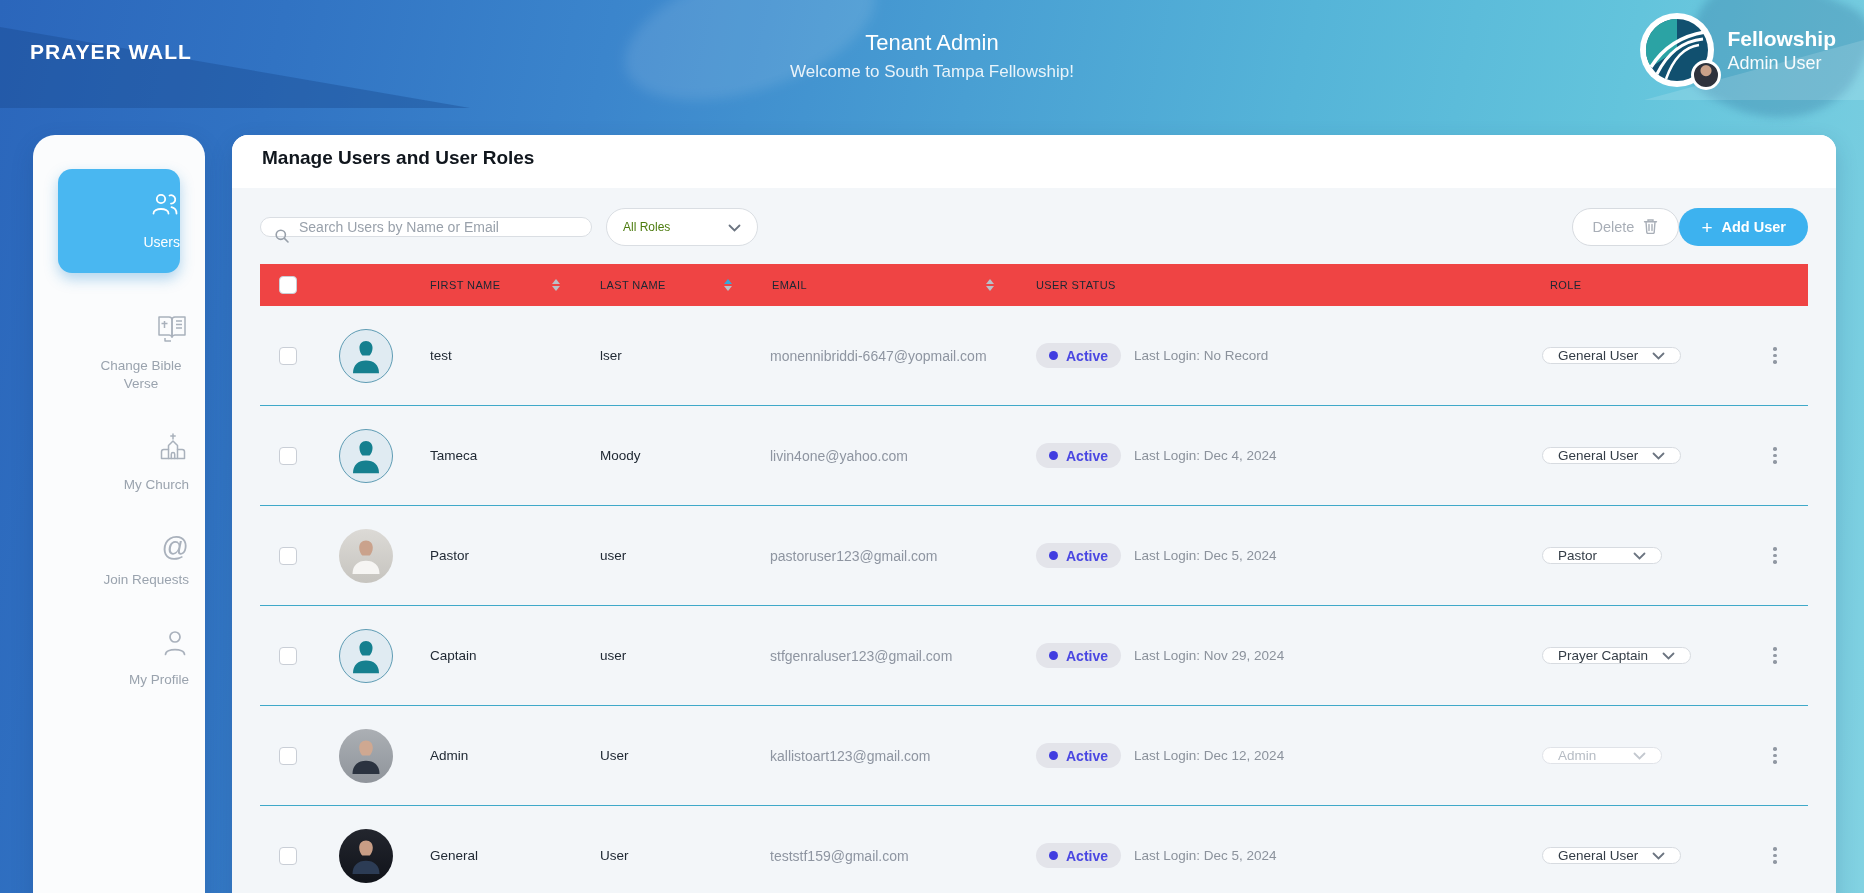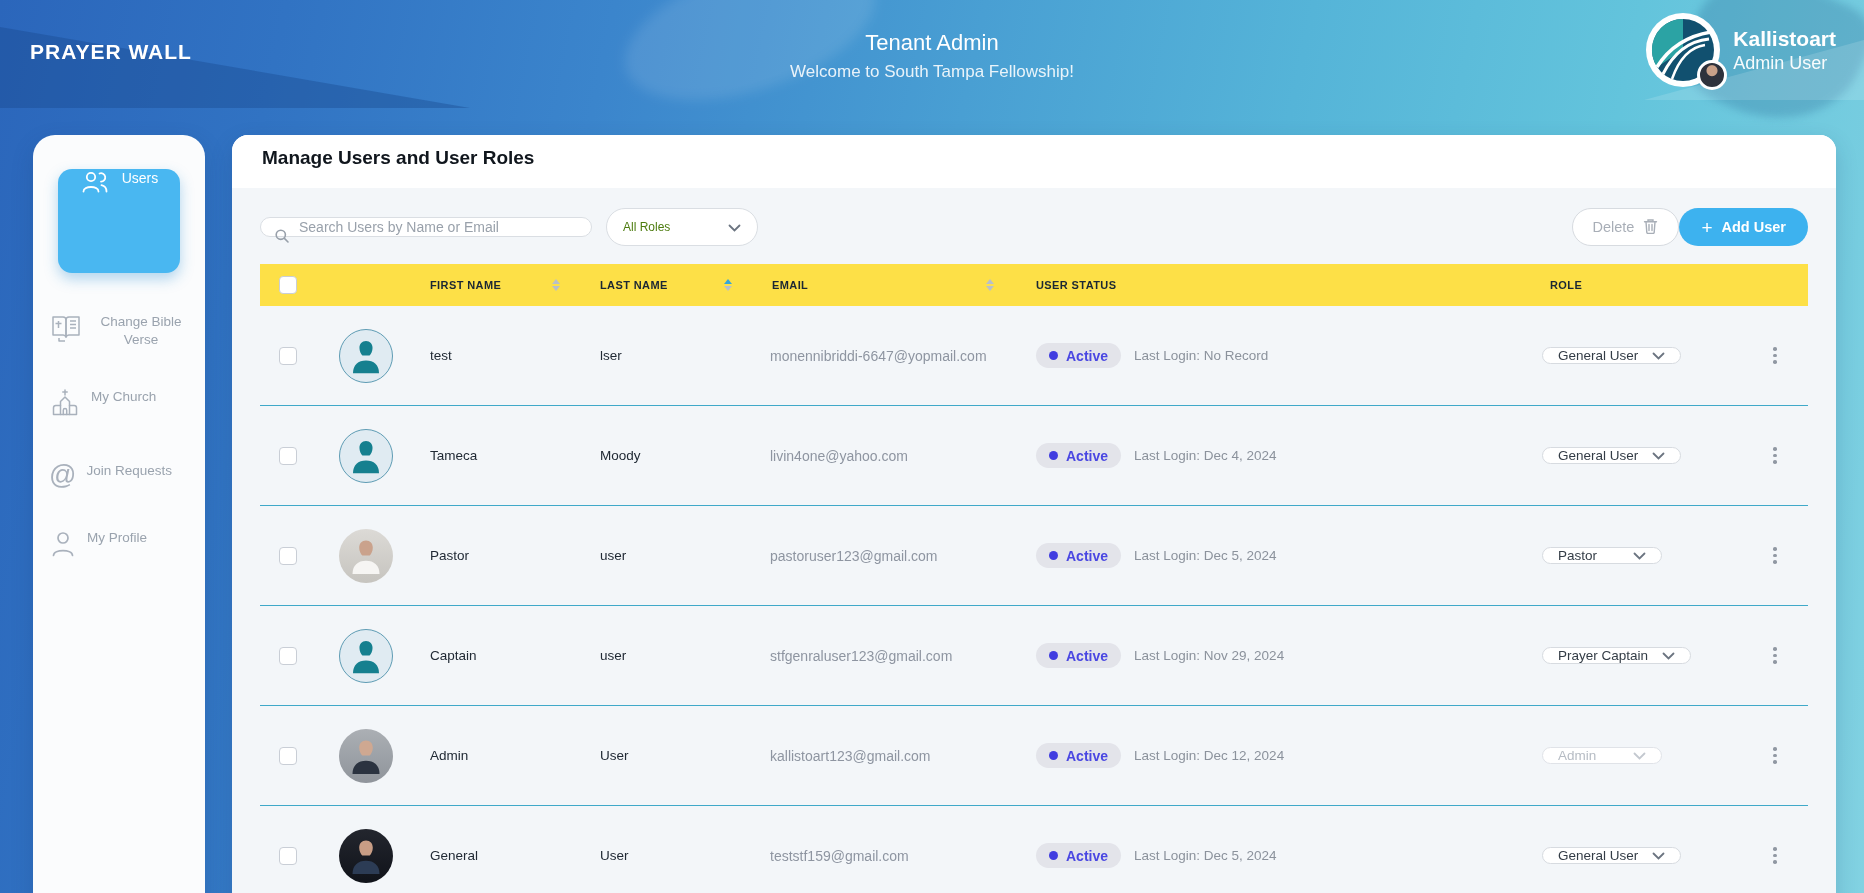--- a/index.html
+++ b/index.html
@@ -27,21 +27,21 @@
   .mini-avatar { position:absolute; right:-6px; bottom:-2px; width:30px; height:30px; border-radius:50%; border:3px solid #fff;
     background:radial-gradient(circle at 50% 32%, #c9a189 0 5px, #2e323c 6px); }
   .user-meta { line-height:1.25; }
   .org-name { font-size:21px; font-weight:700; }
   .user-name { font-size:18px; color:rgba(255,255,255,.95); }
 
   
   .sidebar { position:absolute; left:33px; top:135px; width:172px; height:790px;
     background:#fbfcfd; border-radius:22px; box-shadow:0 8px 22px rgba(25,60,110,.20);
     display:flex; flex-direction:column; align-items:center; padding-top:34px; gap:40px; }
-  .side-item { display:flex; align-items:flex-start; gap:10px; color:#a9b1bc; cursor:pointer; width:140px; text-align:center; }
+  .side-item { display:flex; flex-direction:column; align-items:flex-end; gap:10px; color:#a9b1bc; cursor:pointer; width:140px; text-align:center;padding-left:44px; }
   .side-item .side-label { font-size:13.5px; color:#9aa3ae; line-height:1.3; max-width:116px; }
   .side-item.active { background:#49b7f1; border-radius:14px; width:122px; height:104px; justify-content:center; gap:12px;
     color:#fff; box-shadow:0 6px 14px rgba(40,140,210,.35); }
   .side-item.active .side-label { color:#fff; font-size:14px; }
   .at-glyph { font-size:27px; font-weight:400; line-height:1; color:#a9b1bc; }
 
   
   .main-card { position:absolute; left:232px; top:135px; width:1604px; height:800px;
     background:#fff; border-radius:16px; box-shadow:0 8px 22px rgba(25,60,110,.20); overflow:hidden;
     display:flex; flex-direction:column; }
@@ -60,21 +60,21 @@
   .roles-select .sel-label { font-size:12px; color:#4d7c0f; }
   .toolbar-right { margin-left:auto; display:flex; align-items:center; }
   .btn-delete { height:38px; border:1px solid #d7dbe0; border-radius:19px; background:#fff; color:#a8aeb7;
     font-size:14.5px; display:flex; align-items:center; gap:9px; padding:0 20px; cursor:default; font-family:inherit; }
   .btn-add { height:38px; border:none; border-radius:19px; background:#3db2ef; color:#fff; font-weight:700;
     font-size:14.5px; display:flex; align-items:center; gap:9px; padding:0 22px; cursor:pointer; font-family:inherit; }
   .btn-add .plus { font-size:19px; font-weight:400; line-height:1; }
 
   
   .grid { display:grid; grid-template-columns:56px 100px 170px 172px 262px 1fr 208px 66px; align-items:center; }
-  .thead { background:#fde047; height:42px; font-size:11px; font-weight:700; letter-spacing:.4px; color:#1b2733; }
+  .thead { background:#ef4444; height:42px; font-size:11px; font-weight:400; letter-spacing:.4px; color:#1b2733; }
   .hcell { display:flex; align-items:center; justify-content:space-between; padding:0 26px 0 14px; cursor:pointer; }
   .hcell.nosort { cursor:default; padding-right:0; }
   .checkbox { width:18px; height:18px; background:#fff; border:1.5px solid #c9ced6; border-radius:4px; display:inline-block; cursor:pointer; }
   .c-check { display:flex; justify-content:center; }
   .sort { display:flex; flex-direction:column; gap:2px; }
   .sort .tri-up { width:0; height:0; border-left:4.5px solid transparent; border-right:4.5px solid transparent; border-bottom:5px solid #b9c0c9; }
   .sort .tri-dn { width:0; height:0; border-left:4.5px solid transparent; border-right:4.5px solid transparent; border-top:5px solid #b9c0c9; }
   .sort.asc .tri-up { border-bottom-color:#35a7da; }
 
   .trow { height:100px; border-bottom:1.5px solid #3fa9c9; font-size:13.5px; }
@@ -129,21 +129,21 @@
           <circle cx="38" cy="38" r="31" fill="#11506f"></circle>
           <path d="M38 7 A31 31 0 0 0 12 55 L38 38 Z" fill="#2ba3a4"></path>
           <path d="M12 55 Q30 26 66 20" stroke="#fff" stroke-width="3.5" fill="none"></path>
           <path d="M18 62 Q34 30 64 27" stroke="#fff" stroke-width="3" fill="none"></path>
           <path d="M27 67 Q38 36 60 33" stroke="#fff" stroke-width="2.5" fill="none"></path>
         </svg>
       </span>
       <span class="mini-avatar"></span>
     </div>
     <div class="user-meta">
-      <div class="org-name">Kallistoart</div>
+      <div class="org-name">Fellowship</div>
       <div class="user-name">Admin User</div>
     </div>
   </div>
 </div>
 
 <div class="sidebar">
   <div class="side-item active">
     <span>
       <svg width="30" height="26" viewBox="0 0 30 26" fill="none" stroke="#fff" stroke-width="1.8" stroke-linecap="round" stroke-linejoin="round">
         <circle cx="11" cy="8" r="4.2"></circle>

